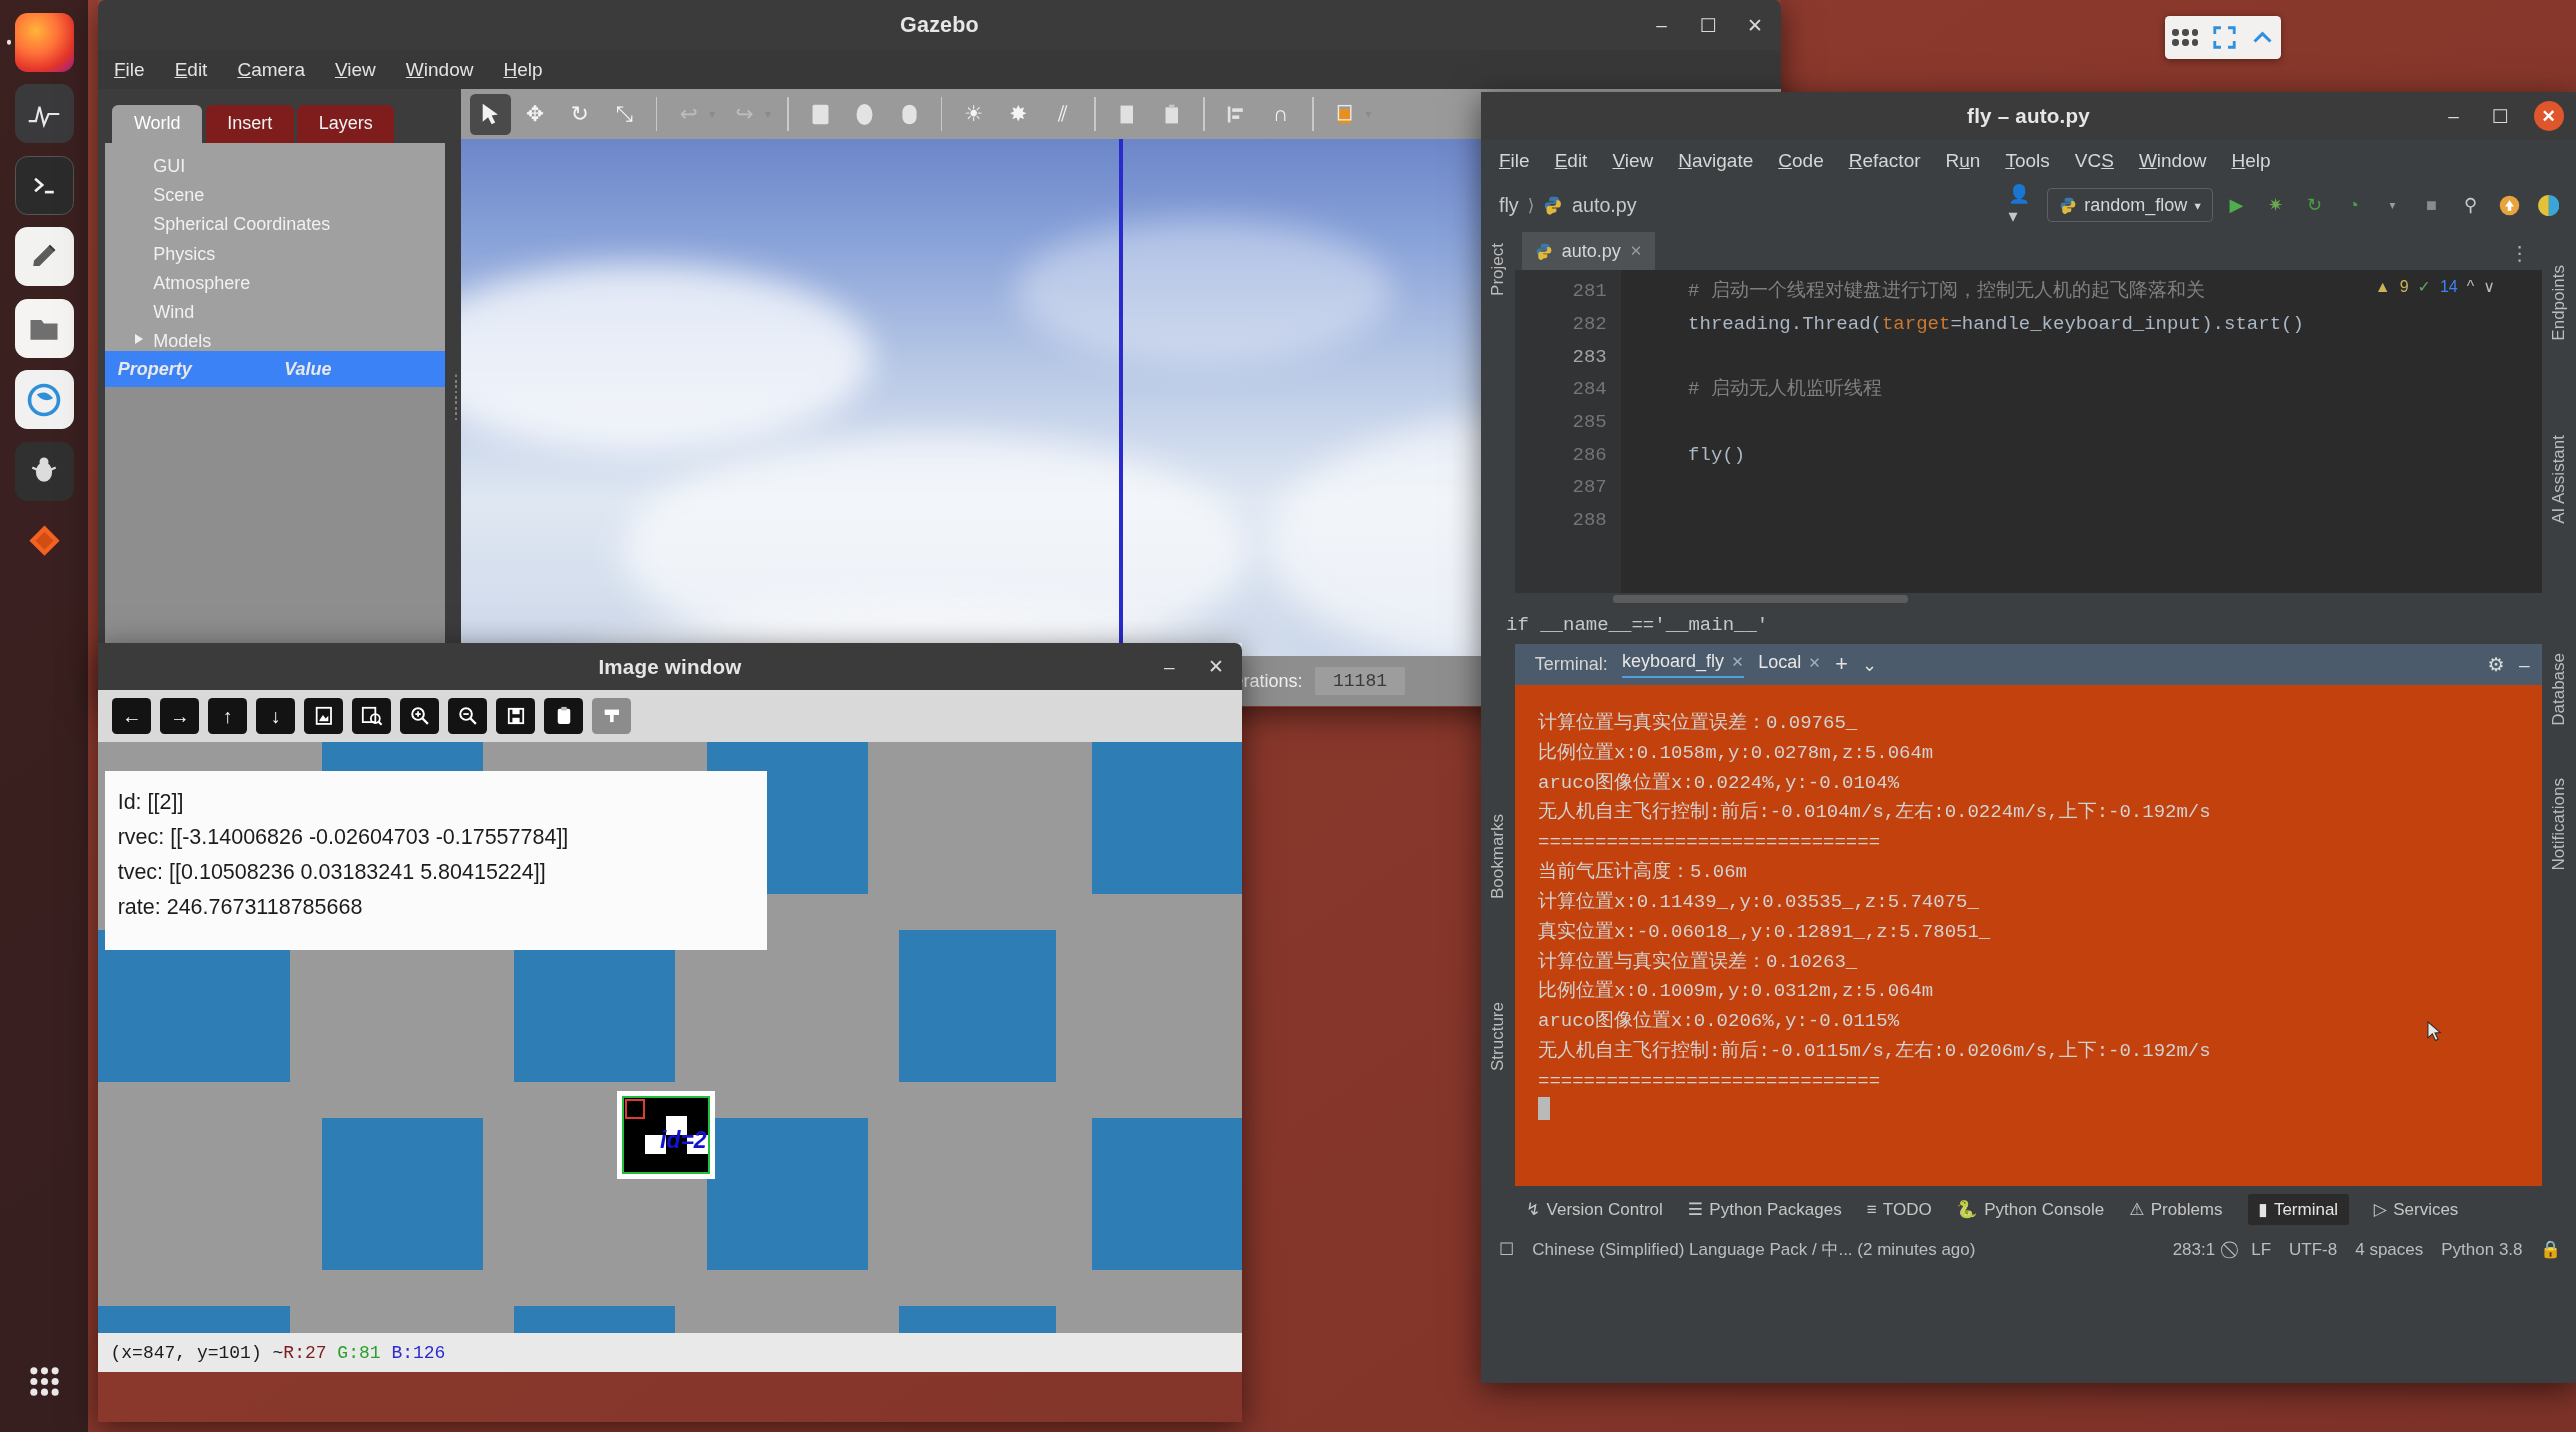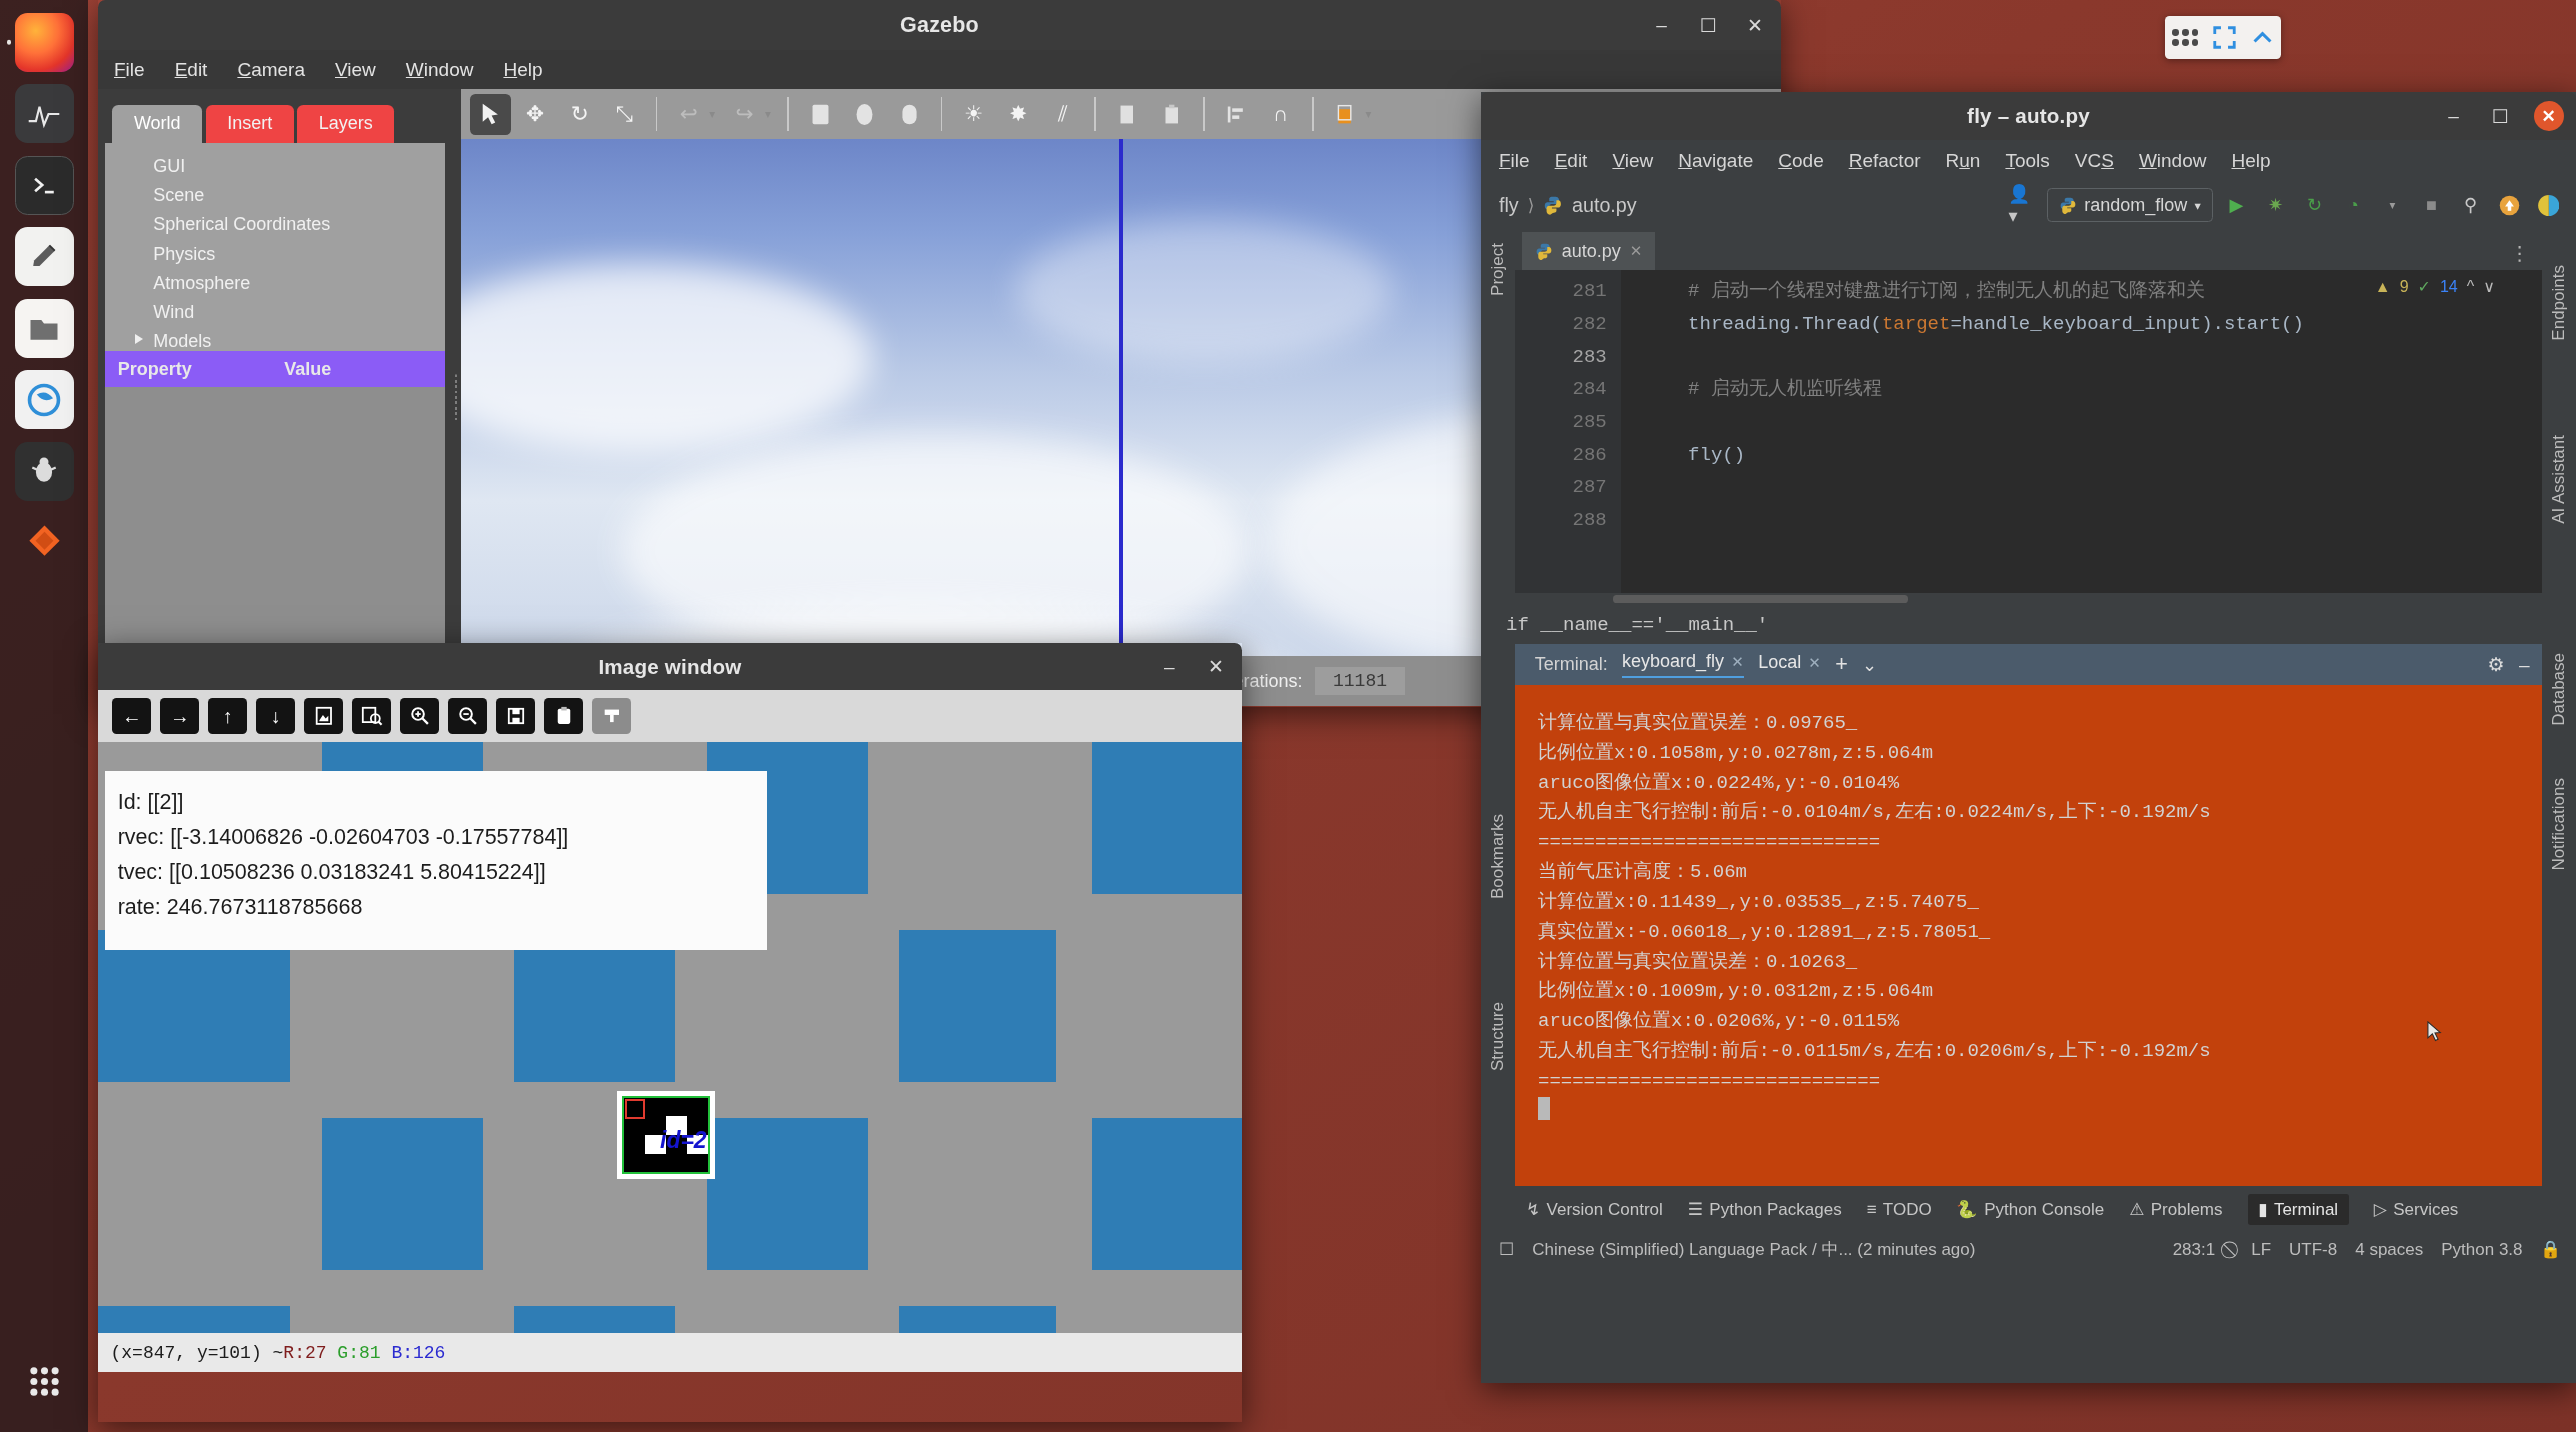--- a/index.html
+++ b/index.html
@@ -62,28 +62,28 @@
   
   #gazebo { left: 98px; top: 0; width: 1683px; height: 707px; }
   .gz-menubar { height: 39px; background:#383838; display:flex; align-items:center;
                 padding-left: 16px; gap: 30px; }
   .gz-menubar span { color:#e3e3e3; font-size:19px; }
   .gz-menubar span u { text-decoration: underline; }
   .gz-body { height: calc(100% - 90px); background:#3c3c3c; display:flex; position:relative; }
 
   .gz-left { width: 354px; background:#3c3c3c; padding: 5.4px 7.2px 0 7.2px; }
   .gz-tabs { display:flex; gap: 3.6px; padding-left: 7.2px; margin-top: 11px; }
-  .gz-tab { background:#ef4444; color:#f2f2f2; font-size:18px;
+  .gz-tab { background:#7f1d1d; color:#f2f2f2; font-size:18px;
             padding: 8px 21.5px 9px 21.5px; border-radius: 6.3px 6.3px 0 0; }
   .gz-tab.active { background:#a0a0a0; color:#fff; }
   .gz-tree { background:#a0a0a0; height: 208px; padding: 9px 0 0 0; overflow:hidden; }
   .gz-tree-item { color:#f0f0f0; font-size:18px; padding: 1.8px 0 1.8px 48px; line-height: 1.42; position: relative; }
   .gz-tree-item .arrow { position:absolute; left: 30px; top: 6.3px; width:0;height:0;
        border-left: 8px solid #efefef; border-top: 5.4px solid transparent; border-bottom: 5.4px solid transparent; }
-  .gz-prop-head { background:#8b5cf6; display:flex; padding: 7.2px 0 7.2px 0; }
+  .gz-prop-head { background:#3b82f6; display:flex; padding: 7.2px 0 7.2px 0; font-style: italic; }
   .gz-prop-head span { color:#e8e8e8; font-size:18px; font-weight:bold; }
   .gz-prop-head .c1 { width: 179px; padding-left: 12.5px; }
   .gz-prop-body { background:#8e8e8e; height: 295px; }
   .gz-splitter { width: 9px; background: #3c3c3c; position: relative; }
   .gz-splitter::after{content:"";position:absolute;left:2.7px;top:50%;transform:translateY(-50%);
         width:2.7px;height:47px;background:repeating-linear-gradient(#7d7d7d 0 2.7px,transparent 2.7px 5.4px);}
 
   .gz-right { flex: 1; display: flex; flex-direction: column; }
   .gz-toolbar { height: 50px; background:#9a9a9a; display:flex; align-items:center; padding-left: 9px; gap: 3.6px; }
   .tb-btn { width: 41px; height: 41px; border-radius: 5.4px; display:flex; align-items:center;

